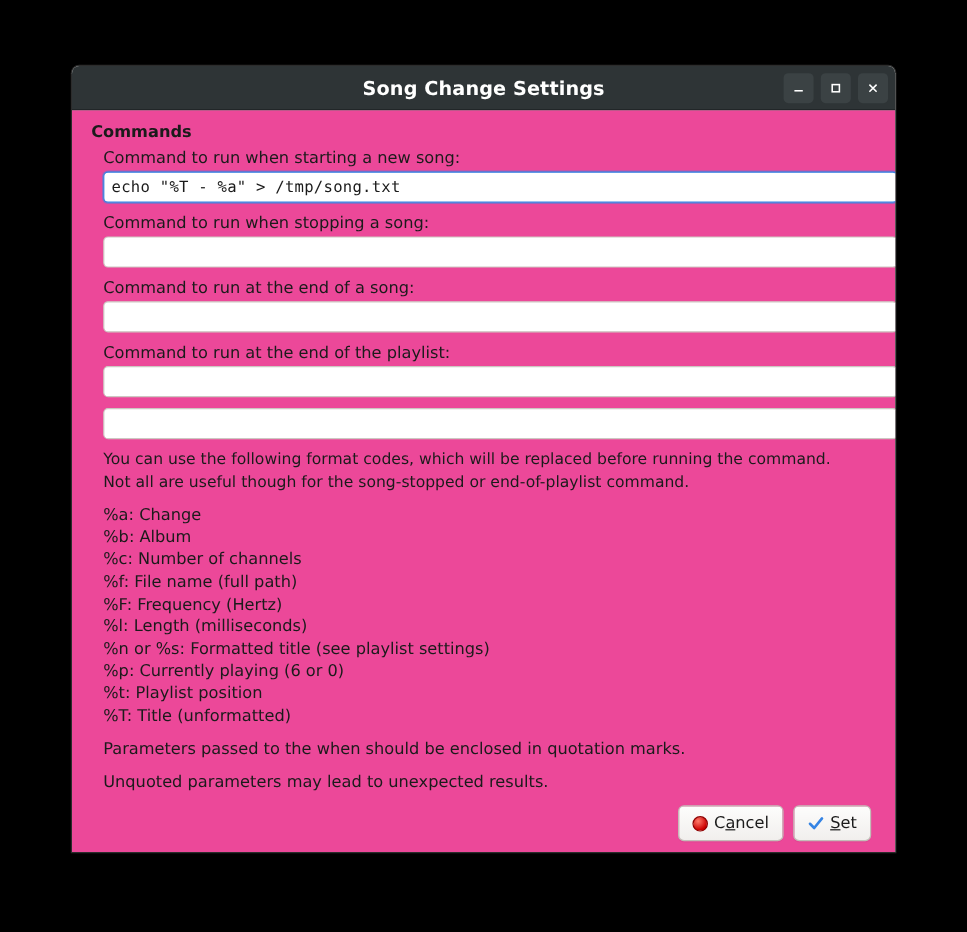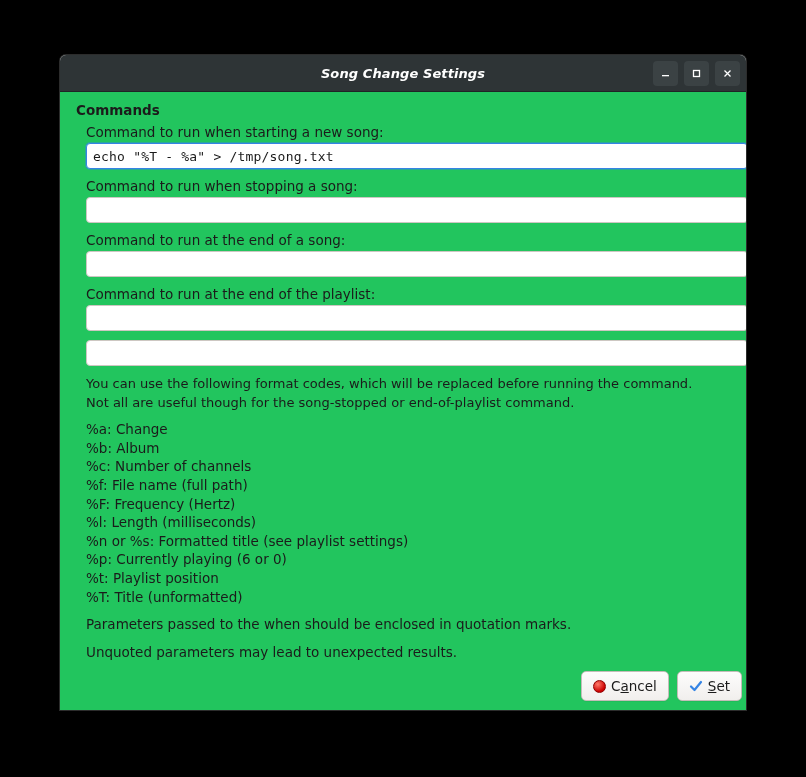--- a/index.html
+++ b/index.html
@@ -37,24 +37,23 @@
     background: #2e3436;
     display: flex;
     align-items: center;
     justify-content: center;
     position: relative;
     border-bottom: 1px solid #1f2426;
   }
 
   .titlebar .title {
     color: #ffffff;
-    font-size: 13px;
+    font-size: 16px;
     font-weight: bold;
     letter-spacing: 0.1px;
-    font-style: italic;
   }
 
   .win-buttons {
     position: absolute;
     right: 6px;
     top: 0;
     height: 36px;
     display: flex;
     align-items: center;
     gap: 6px;
@@ -74,21 +73,21 @@
     cursor: default;
   }
 
   .win-btn svg { display: block; }
 
   
   .content {
     padding: 8px 0 0 12px;
     height: calc(100% - 36px);
     box-sizing: border-box;
-    background: #22c55e;
+    background: #ec4899;
     position: relative;
   }
 
   .section-title {
     font-size: 13.5px;
     font-weight: bold;
     color: #1b1b1b;
     margin: 2px 0 6px 4px;
   }
 
@@ -142,21 +141,21 @@
   .note {
     margin: 9px 0 0 14px;
     font-size: 13.5px;
     color: #1b1b1b;
     line-height: 1.35;
   }
 
   
   .button-row {
     position: absolute;
-    right: 4px;
+    right: 20px;
     bottom: 10px;
     display: flex;
     gap: 8px;
   }
 
   .btn {
     display: flex;
     align-items: center;
     gap: 5px;
     height: 28px;

